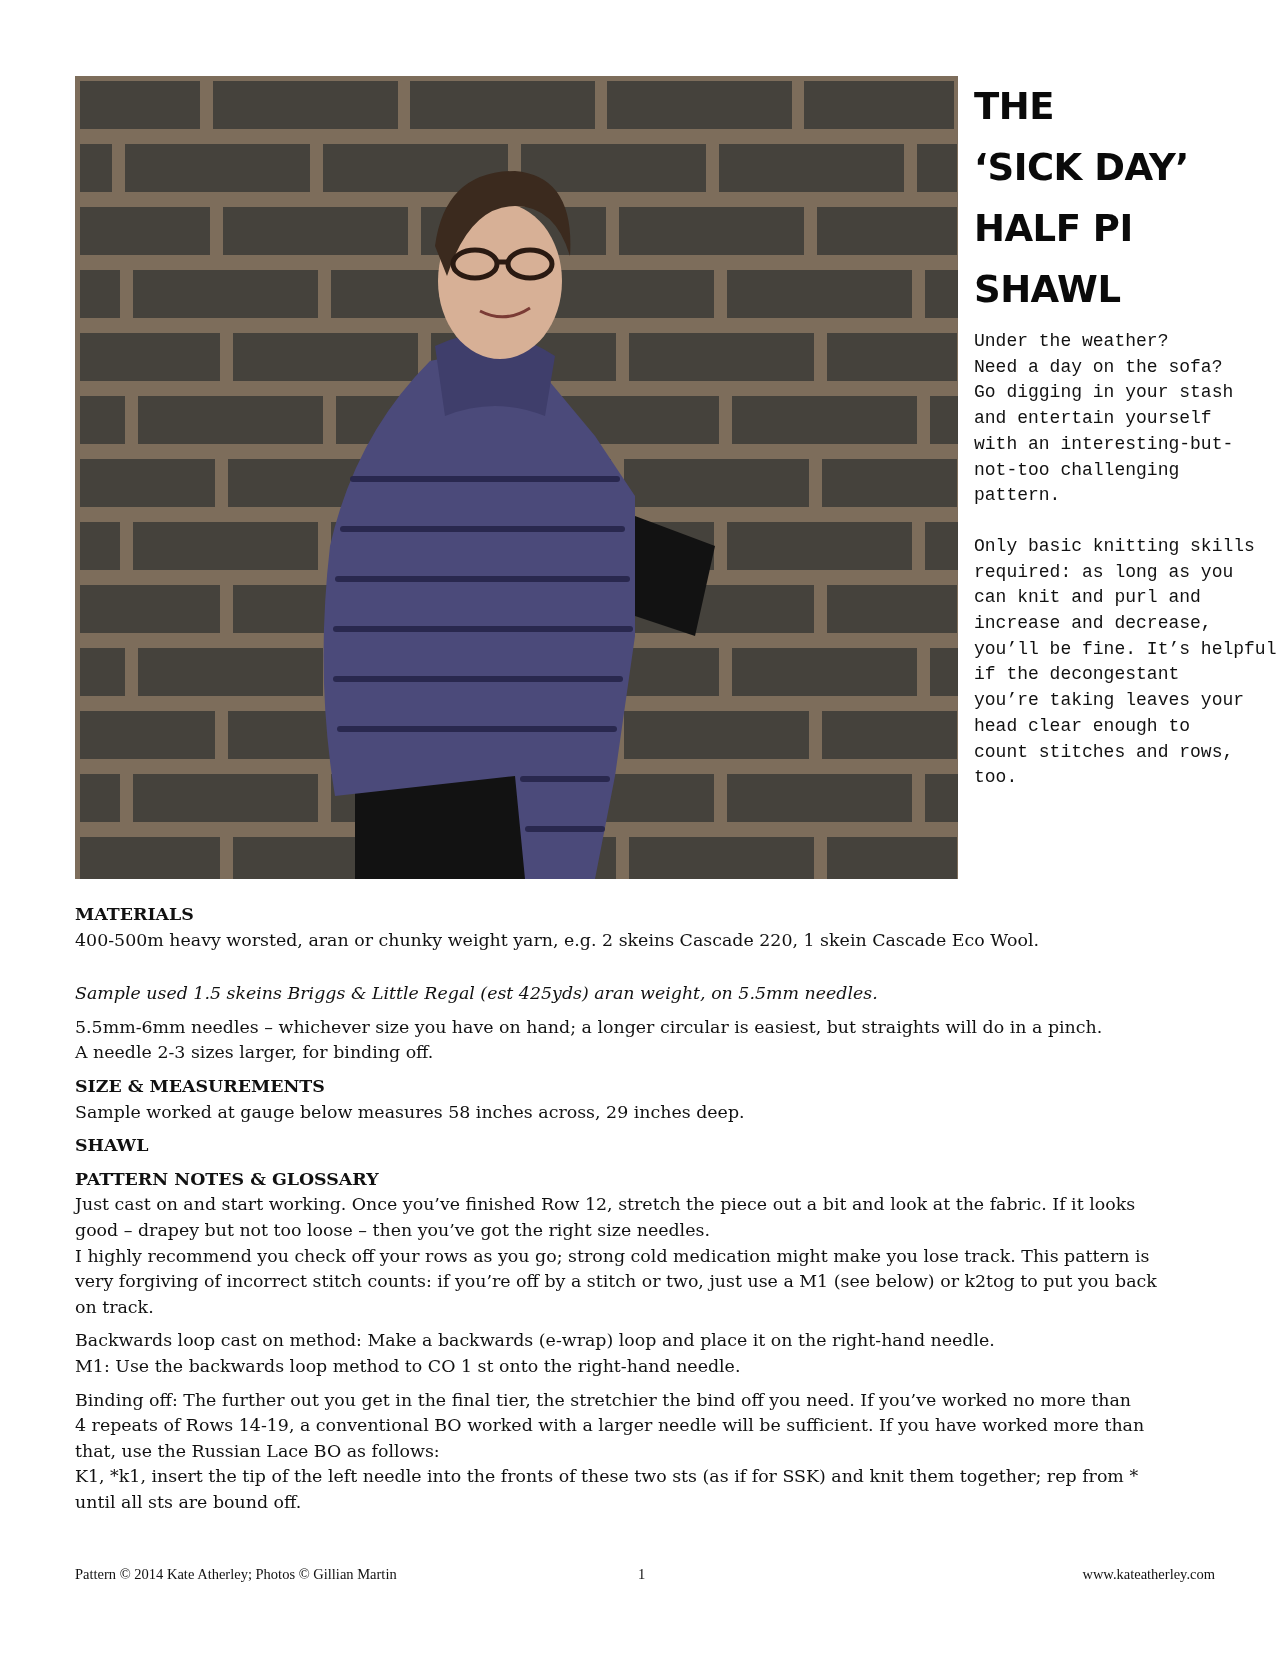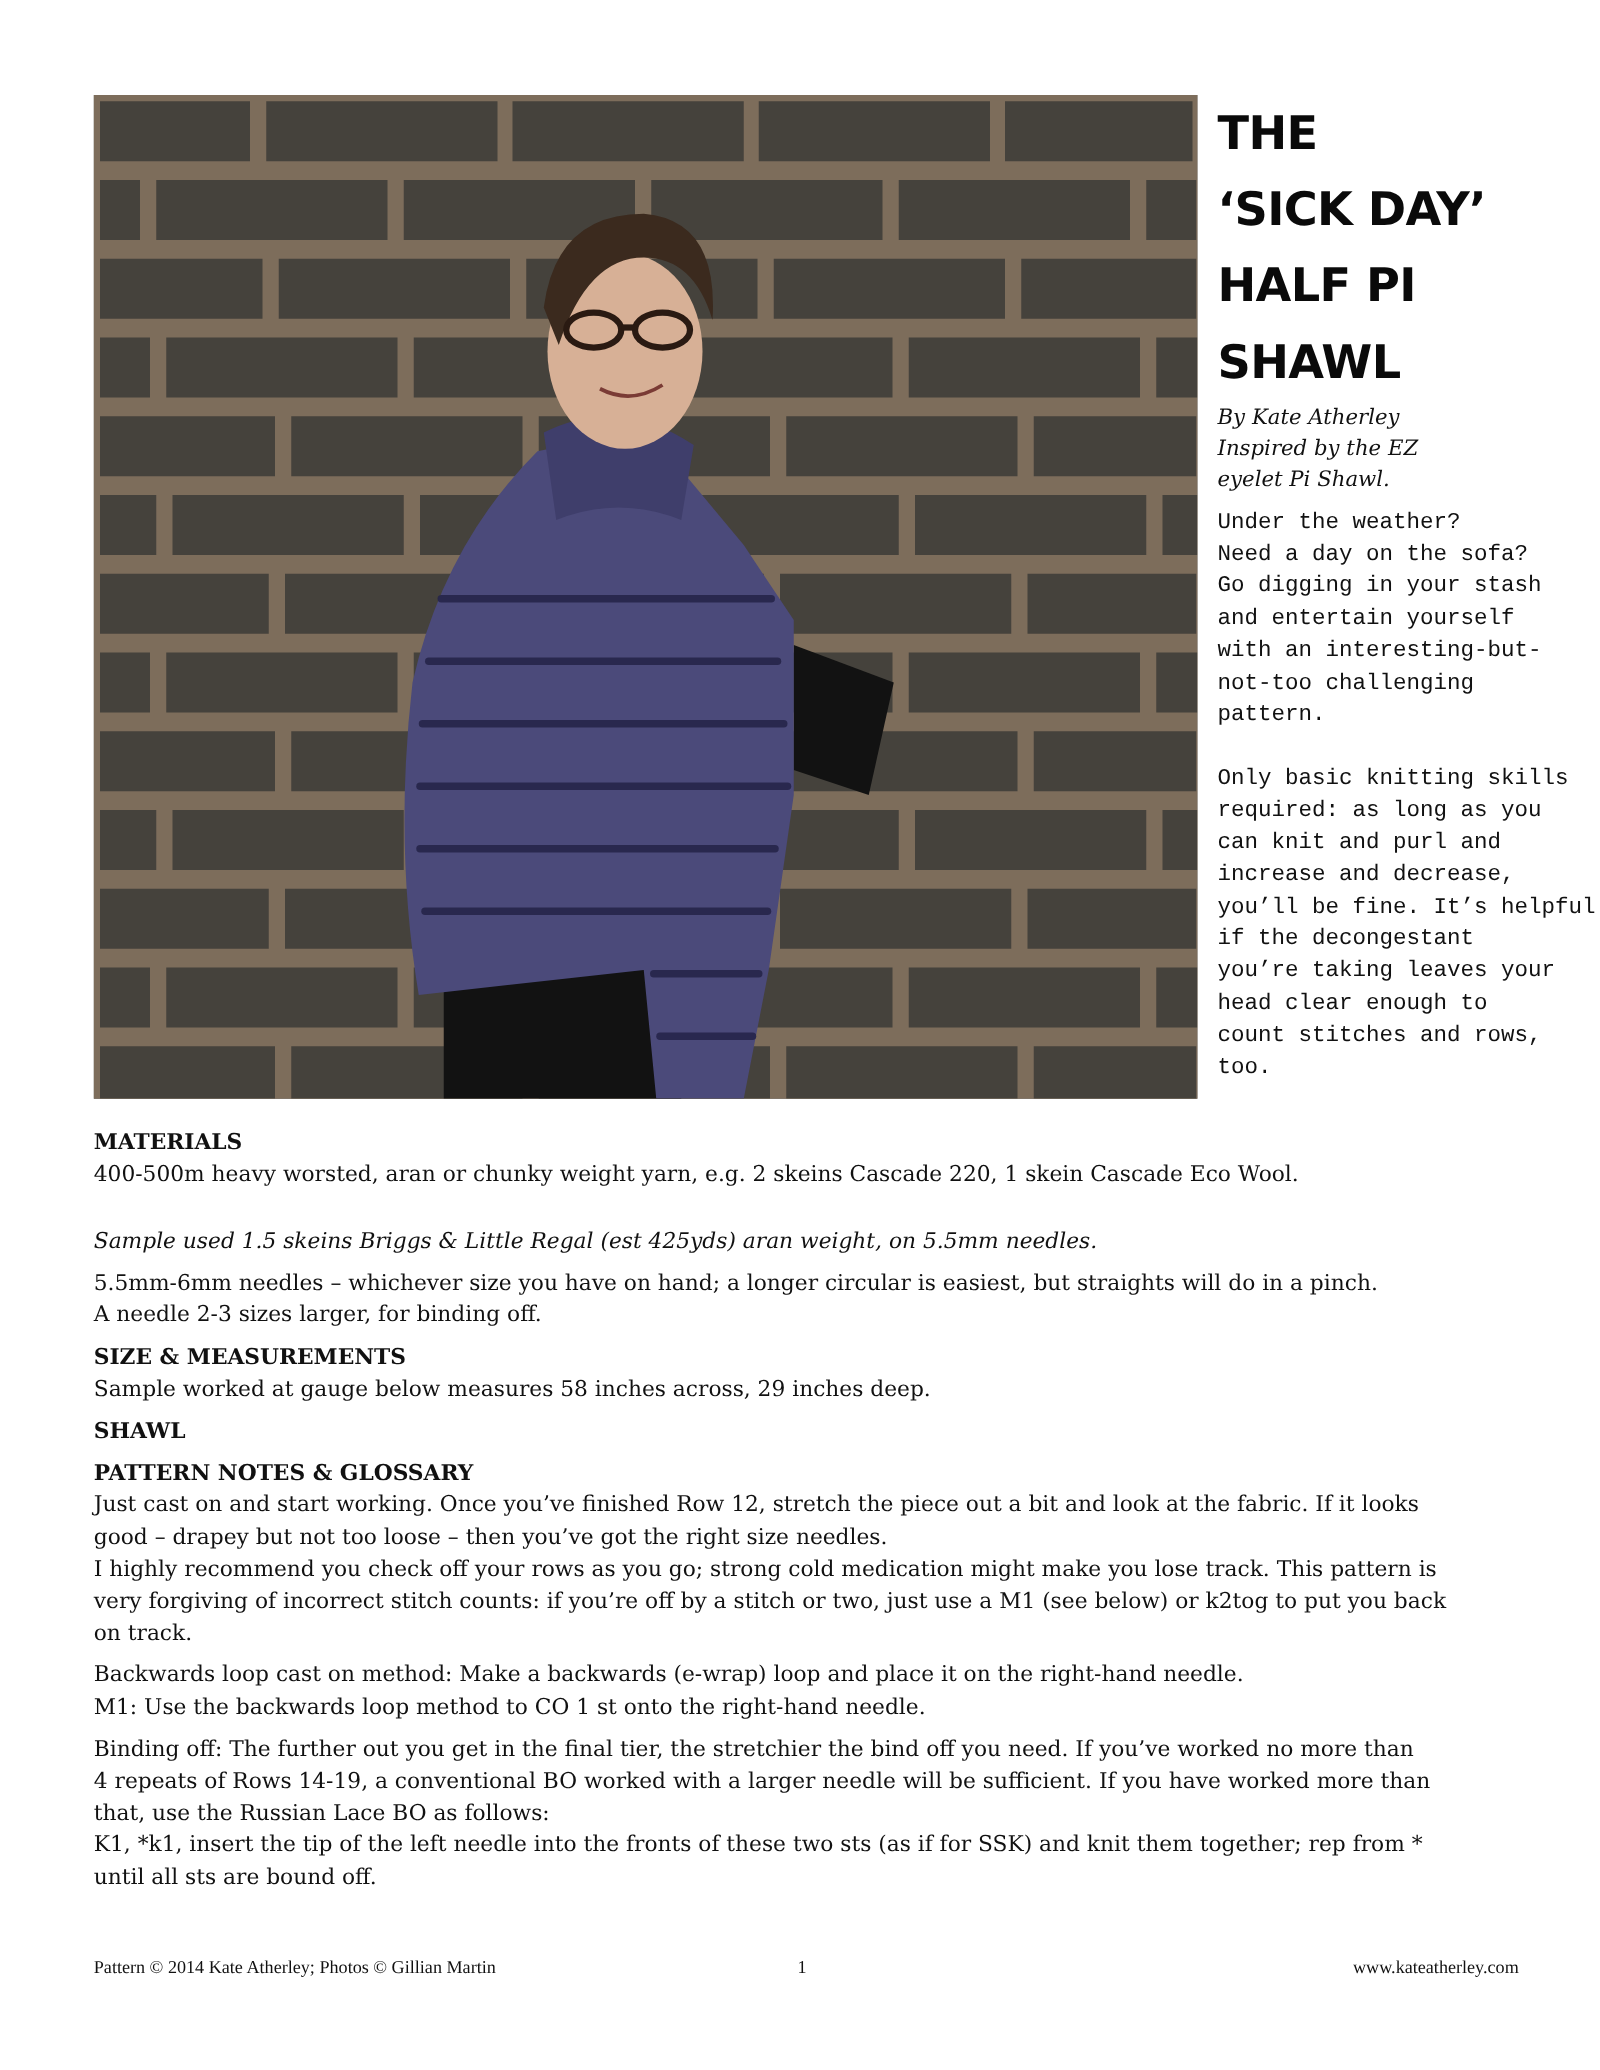--- a/index.html
+++ b/index.html
@@ -150,25 +150,20 @@
     </svg>
   </div>
 
   <div class="sidebar">
     <div class="title">
       <div>THE</div>
       <div>‘SICK DAY’</div>
       <div>HALF PI</div>
       <div>SHAWL</div>
     </div>
-    <div class="byline">
-      <div>By Kate Atherley</div>
-      <div>Inspired by the EZ</div>
-      <div>eyelet Pi Shawl.</div>
-    </div>
     <div class="intro">
       <p>
         <span class="line" style="display:block">Under the weather?</span>
         <span class="line" style="display:block">Need a day on the sofa?</span>
         <span class="line" style="display:block">Go digging in your stash</span>
         <span class="line" style="display:block">and entertain yourself</span>
         <span class="line" style="display:block">with an interesting-but-</span>
         <span class="line" style="display:block">not-too challenging</span>
         <span class="line" style="display:block">pattern.</span>
       </p>

